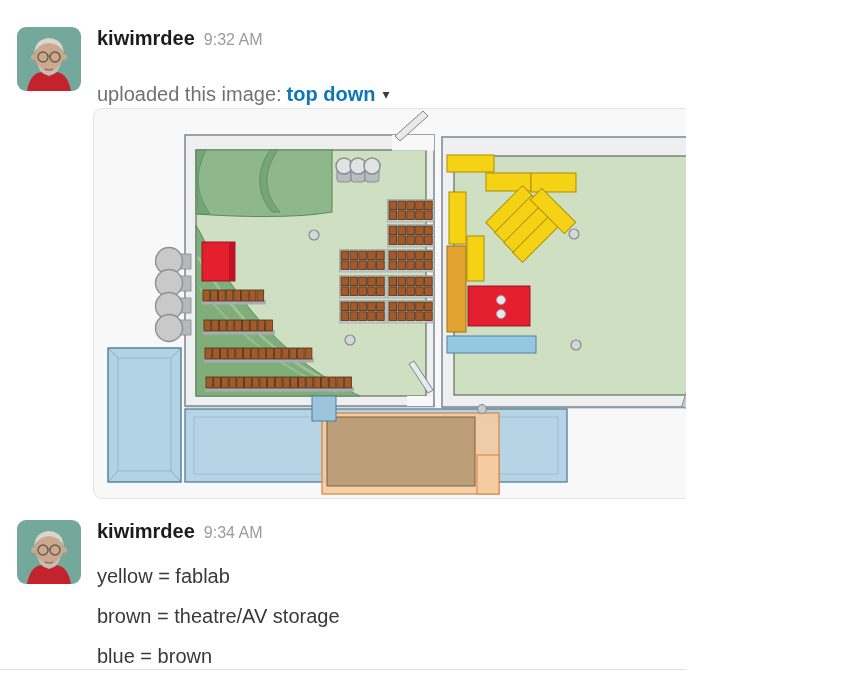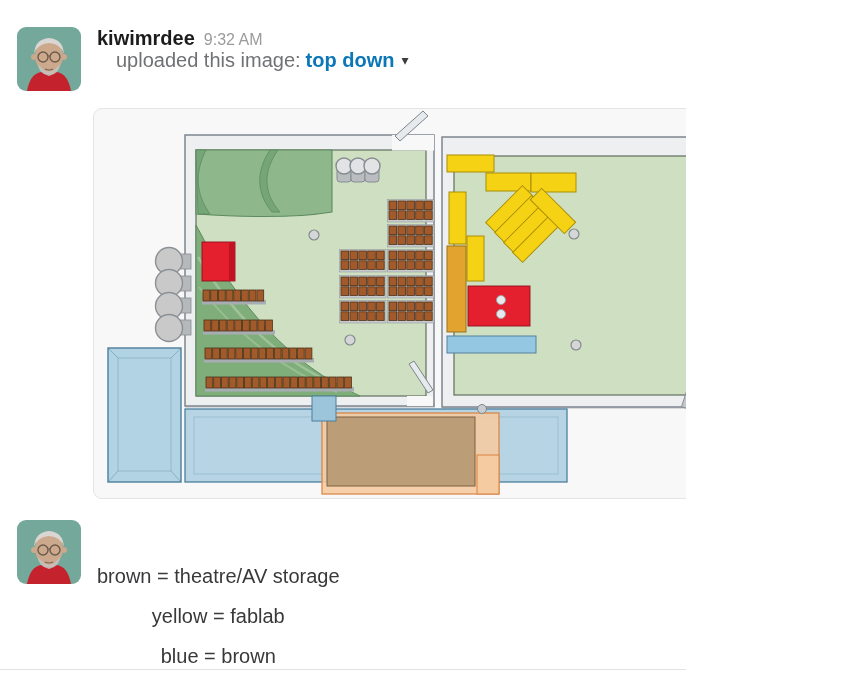--- a/index.html
+++ b/index.html
@@ -1,17 +1,17 @@
 <!DOCTYPE html>
 <html><head>
 <meta charset="utf-8">
 <style>
   html,body{margin:0;padding:0;background:#ffffff;}
   .page{position:relative;width:686px;height:676px;background:#ffffff;overflow:hidden;
-        font-family:"Liberation Sans", sans-serif;text-align:center;}
+        font-family:"Liberation Sans", sans-serif;}
   .avatar{position:absolute;width:64px;height:64px;border-radius:9px;overflow:hidden;cursor:pointer;}
   .avatar svg{display:block;width:100%;height:100%;}
   .msg-head{position:absolute;left:97px;white-space:nowrap;}
   .username{font-size:20px;font-weight:bold;color:#1d1c1d;cursor:pointer;}
   .timestamp{font-size:16px;color:#9b9b9b;margin-left:9px;}
   .upload-line{position:absolute;left:97px;font-size:20px;color:#6f7174;white-space:nowrap;}
   .file-link{color:#0b76b8;font-weight:bold;margin-left:5px;cursor:pointer;text-decoration:none;}
   .caret{display:inline-block;color:#3c3c3c;font-size:14px;margin-left:7px;transform:translateY(-2px);cursor:pointer;}
   .img-card{position:absolute;left:93px;top:108px;width:652px;height:389px;background:#f8f8f9;
             border:1px solid #e4e4e7;border-radius:9px;overflow:hidden;cursor:pointer;}
@@ -45,21 +45,21 @@
       <path d="M21,37 Q32,52 43,37 Q43,46 32,49 Q21,46 21,37 Z" fill="#c6c2be" opacity="0.9"></path>
       <circle cx="26" cy="30" r="5" fill="none" stroke="#6b5a4c" stroke-width="1.4"></circle>
       <circle cx="38" cy="30" r="5" fill="none" stroke="#6b5a4c" stroke-width="1.4"></circle>
       <line x1="31" y1="29" x2="33" y2="29" stroke="#6b5a4c" stroke-width="1.2"></line>
       <path d="M28,42 Q32,44 36,42" stroke="#7a5f4d" stroke-width="1.2" fill="none"></path>
     </svg>
   </div>
   <div class="msg-head" style="top:27px;">
     <span class="username">kiwimrdee</span><span class="timestamp">9:32 AM</span>
   </div>
-  <div class="upload-line" style="top:49px;margin-left:19px;">
+  <div class="upload-line" style="top:83px;">
     <span>uploaded this image:</span><a class="file-link">top down</a><span class="caret">▾</span>
   </div>
 
   <div class="img-card">
     <svg width="652" height="389" viewBox="0 0 652 389">
 
       <g>
         <rect x="91" y="294" width="250" height="5" fill="#c9cdd1" opacity="0.7"></rect>
         <rect x="348" y="295" width="258" height="5" fill="#c9cdd1" opacity="0.7"></rect>
       </g>
@@ -343,20 +343,23 @@
       <circle cx="17" cy="30" r="3" fill="#cca98c"></circle>
       <circle cx="47" cy="30" r="3" fill="#cca98c"></circle>
       <path d="M17,27 Q18,12 32,11 Q46,12 47,27 Q44,17 32,16 Q20,17 17,27 Z" fill="#d9d6d3"></path>
       <path d="M21,37 Q32,52 43,37 Q43,46 32,49 Q21,46 21,37 Z" fill="#c6c2be" opacity="0.9"></path>
       <circle cx="26" cy="30" r="5" fill="none" stroke="#6b5a4c" stroke-width="1.4"></circle>
       <circle cx="38" cy="30" r="5" fill="none" stroke="#6b5a4c" stroke-width="1.4"></circle>
       <line x1="31" y1="29" x2="33" y2="29" stroke="#6b5a4c" stroke-width="1.2"></line>
       <path d="M28,42 Q32,44 36,42" stroke="#7a5f4d" stroke-width="1.2" fill="none"></path>
     </svg>
   </div>
+  <div class="msg-head" style="top:520px;">
+    <span class="username">kiwimrdee</span><span class="timestamp">9:34 AM</span>
+  </div>
   <div class="msg-lines" style="top:556px;">
+    <div>yellow = fablab</div>
     <div>brown = theatre/AV storage</div>
-    <div>yellow = fablab</div>
     <div>blue = brown</div>
   </div>
 
   <div class="divider"></div>
 </div>
 
 </body></html>

